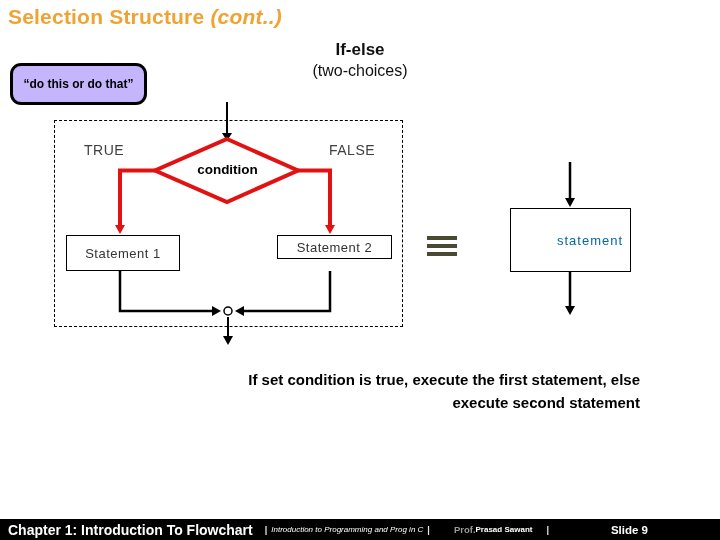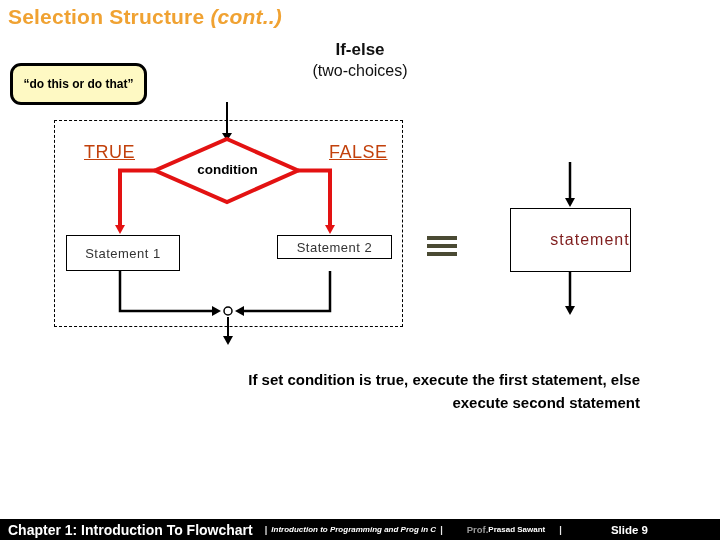--- a/index.html
+++ b/index.html
@@ -14,56 +14,56 @@
 
   .title { position: absolute; left: 8px; top: 5px; font-size: 21px; font-weight: bold; color: #F0A232; letter-spacing: 0.2px; }
   .title .suffix { font-style: italic; }
 
   .subtitle { position: absolute; left: 250px; top: 40px; width: 220px; text-align: center; color: #111; }
   .subtitle .l1 { font-size: 17px; font-weight: bold; display: block; }
   .subtitle .l2 { font-size: 16px; font-weight: normal; display: block; margin-top: 2px; }
 
   .callout {
     position: absolute; left: 10px; top: 63px; width: 137px; height: 42px;
-    background: #fef9c3; border: 3px solid #000; border-radius: 11px;
+    background: #c4b5fd; border: 3px solid #000; border-radius: 11px;
     display: flex; align-items: center; justify-content: center;
     font-size: 12px; font-weight: bold; color: #000; white-space: nowrap;
   }
 
   .dashed-box { position: absolute; left: 54px; top: 120px; width: 349px; height: 207px; border: 1px dashed #000; }
 
   svg.graphics { position: absolute; left: 0; top: 0; width: 720px; height: 540px; pointer-events: none; }
 
-  .lbl { position: absolute; color: #c2410c; font-size: 18px; letter-spacing: 0.5px; text-decoration: underline; }
+  .lbl { position: absolute; color: #404040; font-size: 14px; letter-spacing: 0.5px; }
   .lbl-true  { left: 84px;  top: 142px; }
   .lbl-false { left: 329px; top: 142px; }
 
   .lbl-condition { position: absolute; left: 157px; top: 162px; width: 141px; text-align: center;
                    font-size: 13.5px; font-weight: bold; color: #000; }
 
   .stmt-box { position: absolute; background: #fff; border: 1px solid #000;
               display: flex; align-items: center; justify-content: center;
               font-size: 13px; color: #333; letter-spacing: 0.5px; }
   .stmt1 { left: 66px;  top: 235px; width: 114px; height: 36px; }
   .stmt2 { left: 277px; top: 235px; width: 115px; height: 24px; }
-  .stmt-right { left: 510px; top: 208px; width: 121px; height: 64px; font-size: 16px; letter-spacing: 1px; color: #7f1d1d; padding-left: 39px; }
+  .stmt-right { left: 510px; top: 208px; width: 121px; height: 64px; font-size: 13px; letter-spacing: 1px; color: #0369a1; padding-left: 39px; }
 
   .equiv { position: absolute; left: 427px; top: 236px; width: 30px; height: 20px; }
   .equiv .bar { position: absolute; left: 0; width: 30px; height: 4px; background: #4A4A33; }
   .equiv .b1 { top: 0; } .equiv .b2 { top: 8px; } .equiv .b3 { top: 16px; }
 
   .caption { position: absolute; left: 80px; top: 368px; width: 560px; text-align: right;
              font-size: 15px; font-weight: bold; color: #000; line-height: 23px; }
 
   .footer { position: absolute; left: 0; top: 519px; width: 720px; height: 21px; background: #000;
             display: flex; align-items: center; color: #fff; }
   .footer .chapter { margin-left: 8px; font-size: 14px; font-weight: bold; white-space: nowrap; }
   .footer .sep { font-size: 9px; font-weight: bold; color: #e8e8e8; margin: 0 4px; }
   .footer .sep-first { margin-left: 12px; }
-  .footer .course { font-size: 8px; font-weight: bold; font-style: italic; white-space: nowrap; }
+  .footer .course { font-size: 8px; font-weight: normal; font-style: italic; white-space: nowrap; }
   .footer .prof-prefix { font-size: 9.5px; font-weight: bold; color: #9a9a9a; padding-left: 20px; }
   .footer .prof-name { font-size: 8px; font-weight: bold; white-space: nowrap; }
   .footer .sep-last { margin-left: 14px; }
   .footer .slide-num { margin-left: auto; margin-right: 72px; font-size: 11.5px; font-weight: bold; white-space: nowrap; }
 </style>
 </head>
 <body>
 
 <div class="slide">
 

